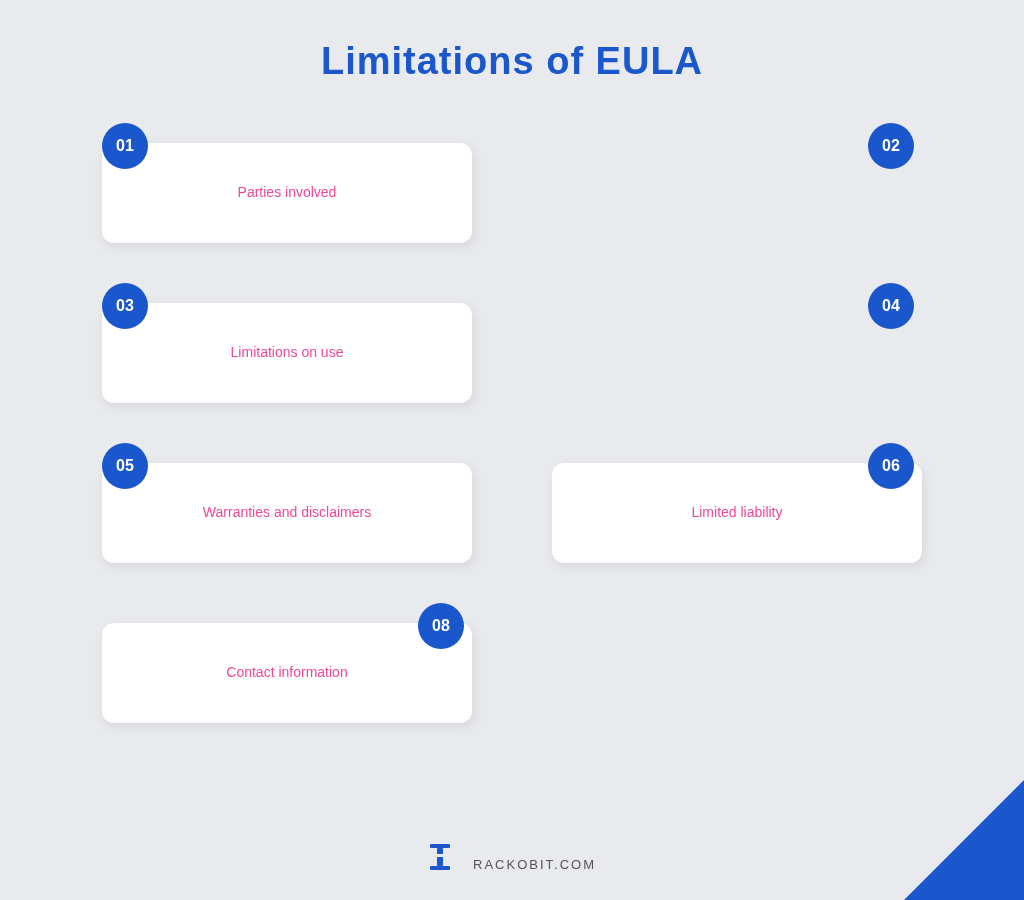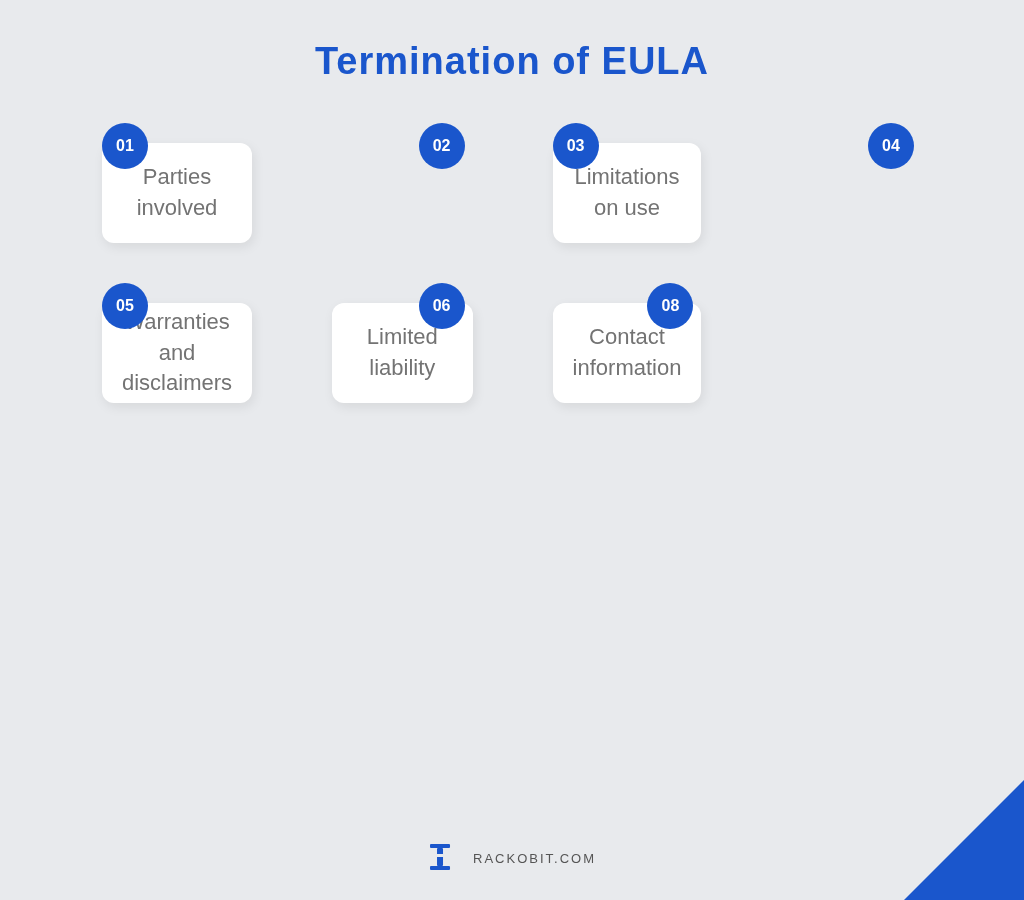--- a/index.html
+++ b/index.html
@@ -20,21 +20,21 @@
       font-size: 38px;
       font-weight: 900;
       color: #1a56cc;
       margin-top: 40px;
       margin-bottom: 30px;
       letter-spacing: 1px;
     }
 
     .grid-container {
       display: grid;
-      grid-template-columns: 1fr 1fr 1fr 1fr;
+      grid-template-columns: 1fr 1fr;
       gap: 40px 80px;
       width: 820px;
       margin-top: 10px;
     }
 
     .card-wrapper {
       position: relative;
       padding-top: 20px;
     }
 
@@ -67,22 +67,22 @@
       border-radius: 12px;
       display: flex;
       align-items: center;
       justify-content: center;
       height: 100px;
       box-shadow: 2px 4px 12px rgba(0,0,0,0.08);
       padding: 20px;
     }
 
     .card-text {
-      font-size: 22px;
-      color: #737373;
+      font-size: 14px;
+      color: #ec4899;
       text-align: center;
       font-weight: 500;
       line-height: 1.4;
     }
 
     
     .corner-triangle {
       position: absolute;
       bottom: 0;
       right: 0;
@@ -98,33 +98,33 @@
       bottom: 28px;
       left: 50%;
       transform: translateX(-50%);
       display: flex;
       align-items: center;
       gap: 6px;
     }
 
     .footer-logo {
       display: flex;
-      align-items: center;
+      align-items: flex-end;
       gap: 21px;
     }
 
     .footer-icon {
       width: 24px;
       height: 28px;
     }
   </style>
 </head>
 <body>
 
-<h1 class="page-title">Termination of EULA</h1>
+<h1 class="page-title">Limitations of EULA</h1>
 
 <div class="grid-container">
 
 <div class="card-wrapper left">
       <div class="badge">01</div>
       <div class="card">
         <span class="card-text">Parties involved</span>
       </div>
     </div>
     <div class="card-wrapper right">

